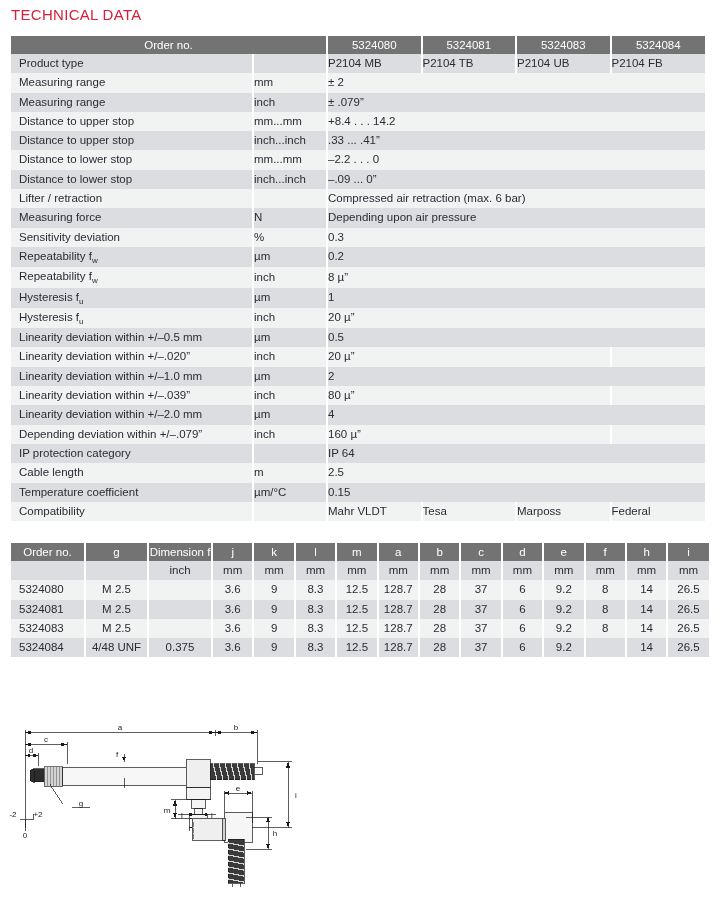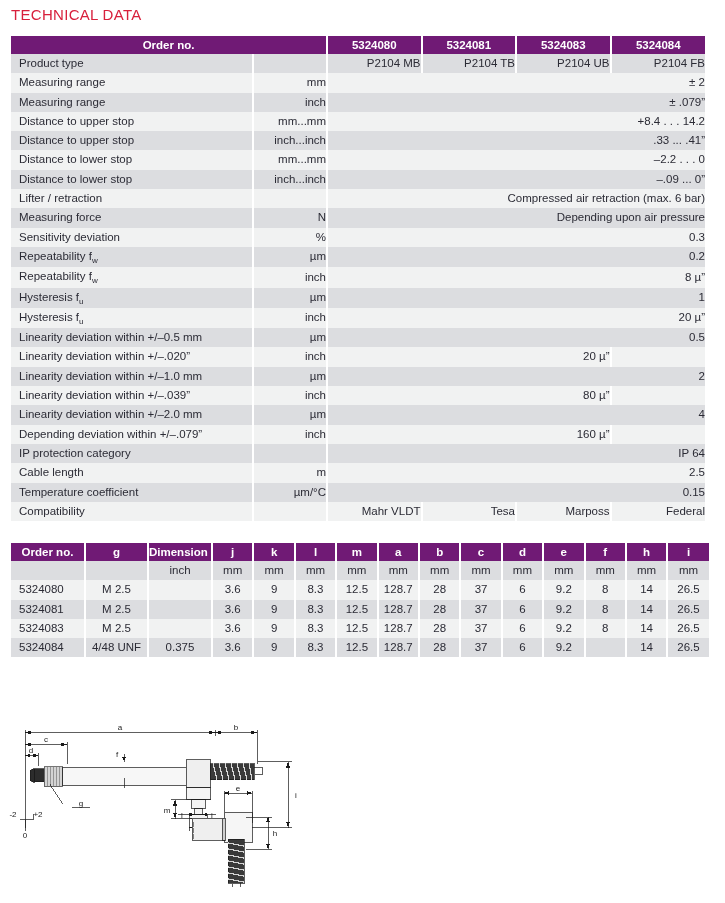--- a/index.html
+++ b/index.html
@@ -32,32 +32,32 @@
     padding: 0;
     height: 19.3px;
     line-height: 19.3px;
     font-weight: 400;
     border-right: 2px solid #ffffff;
     overflow: hidden;
     white-space: nowrap;
   }
   table.spec td:last-child, table.spec th:last-child { border-right: none; }
   tr.hdr th {
-    background: #701a75;
+    background: #737373;
     color: #ffffff;
-    font-weight: bold;
+    font-weight: normal;
     font-size: 11.5px;
     text-align: center;
     height: 18px;
     line-height: 18px;
   }
   .rowA td { background: #dcdde0; }
   .rowB td { background: #f1f2f2; }
   .lbl { text-align: left; padding-left: 8px !important; }
-  .ctr { text-align: right; }
+  .ctr { text-align: left; }
 
   
   #t1 { position: absolute; left: 11px; top: 36px; width: 694px; }
   #t1 .c-label { width: 242px; }
   #t1 .c-unit  { width: 74px; }
   #t1 .c-d     { width: 94.5px; }
   #t1 tr.hdr th.h-label { text-align: center; }
 
   
   #t2 { position: absolute; left: 11px; top: 543px; width: 694px; }

